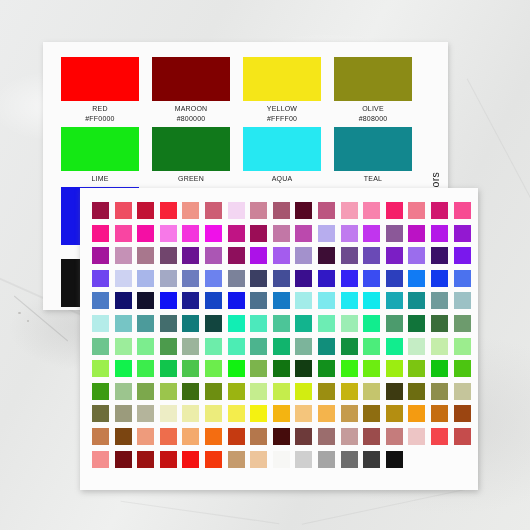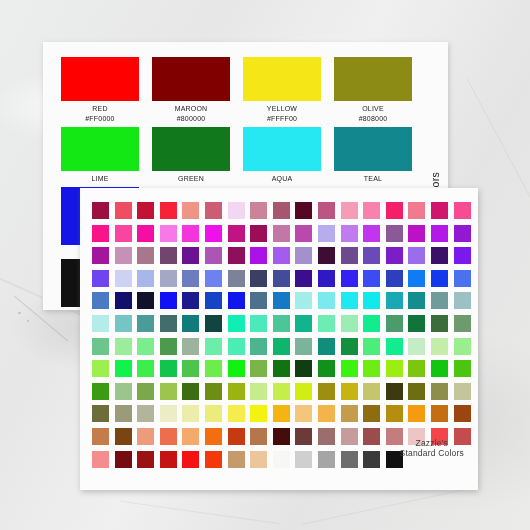--- a/index.html
+++ b/index.html
@@ -423,19 +423,15 @@
         <div class="cell" style="background: rgb(244, 56, 12);"></div>
         <div class="cell" style="background: rgb(197, 155, 109);"></div>
         <div class="cell" style="background: rgb(237, 197, 155);"></div>
         <div class="cell" style="background: rgb(247, 247, 245);"></div>
         <div class="cell" style="background: rgb(207, 207, 207);"></div>
         <div class="cell" style="background: rgb(165, 165, 165);"></div>
         <div class="cell" style="background: rgb(109, 109, 109);"></div>
         <div class="cell" style="background: rgb(58, 58, 58);"></div>
         <div class="cell" style="background: rgb(17, 17, 17);"></div>
       </div>
-    <div id="brand-label">
-      <div>Zazzle's</div>
-      <div>Standard Colors</div>
-    </div>
   </div>
 
 </div>
 
 </body></html>

